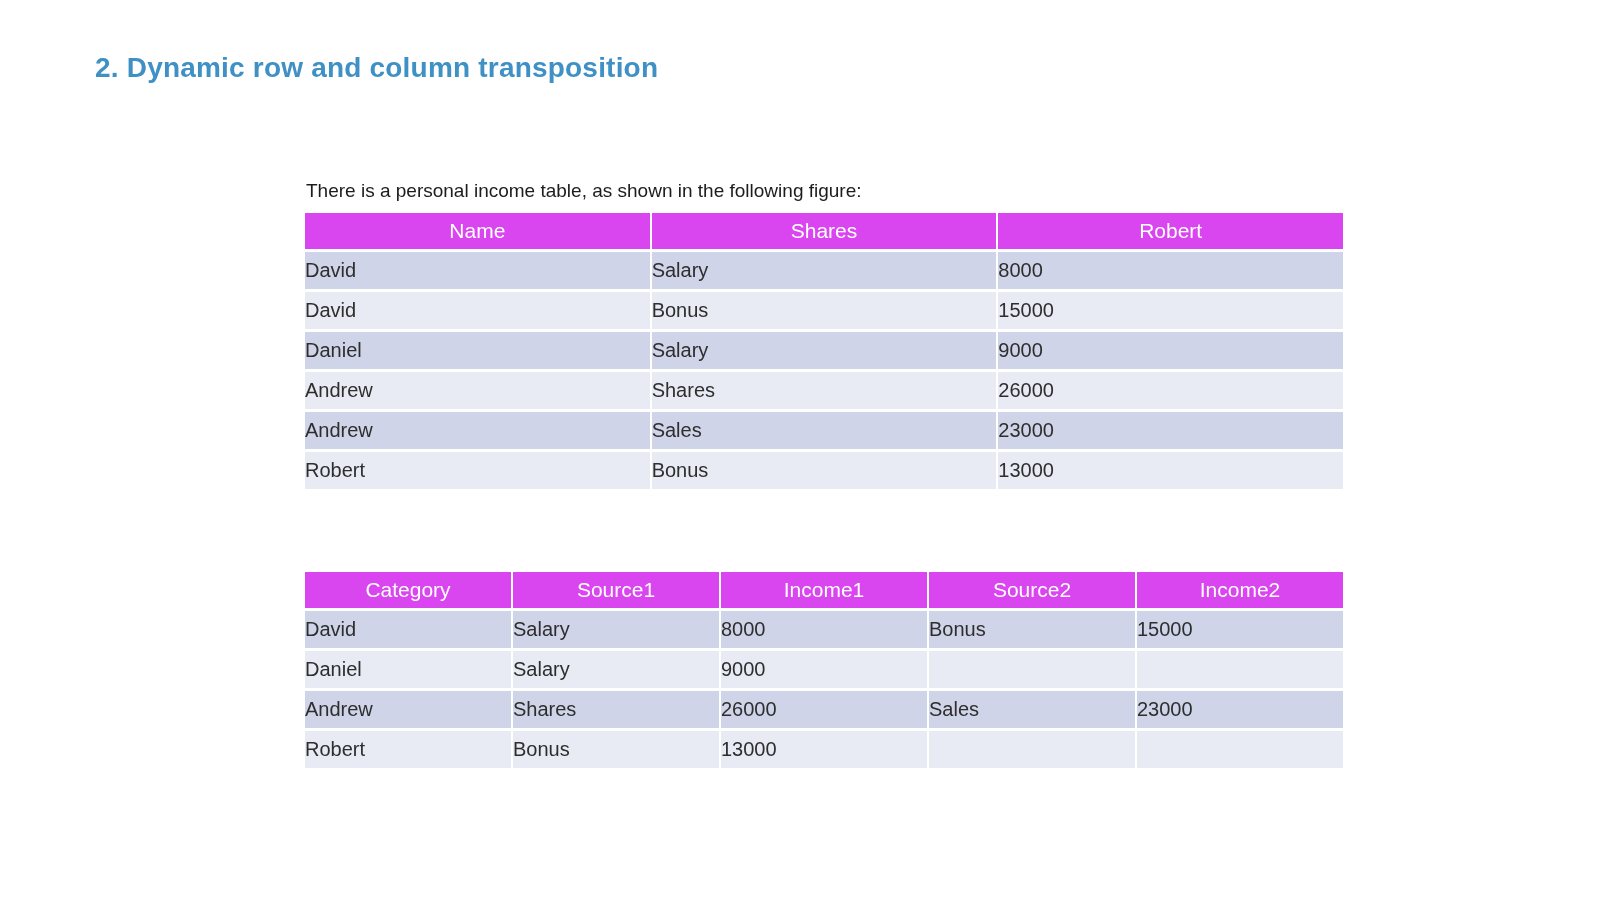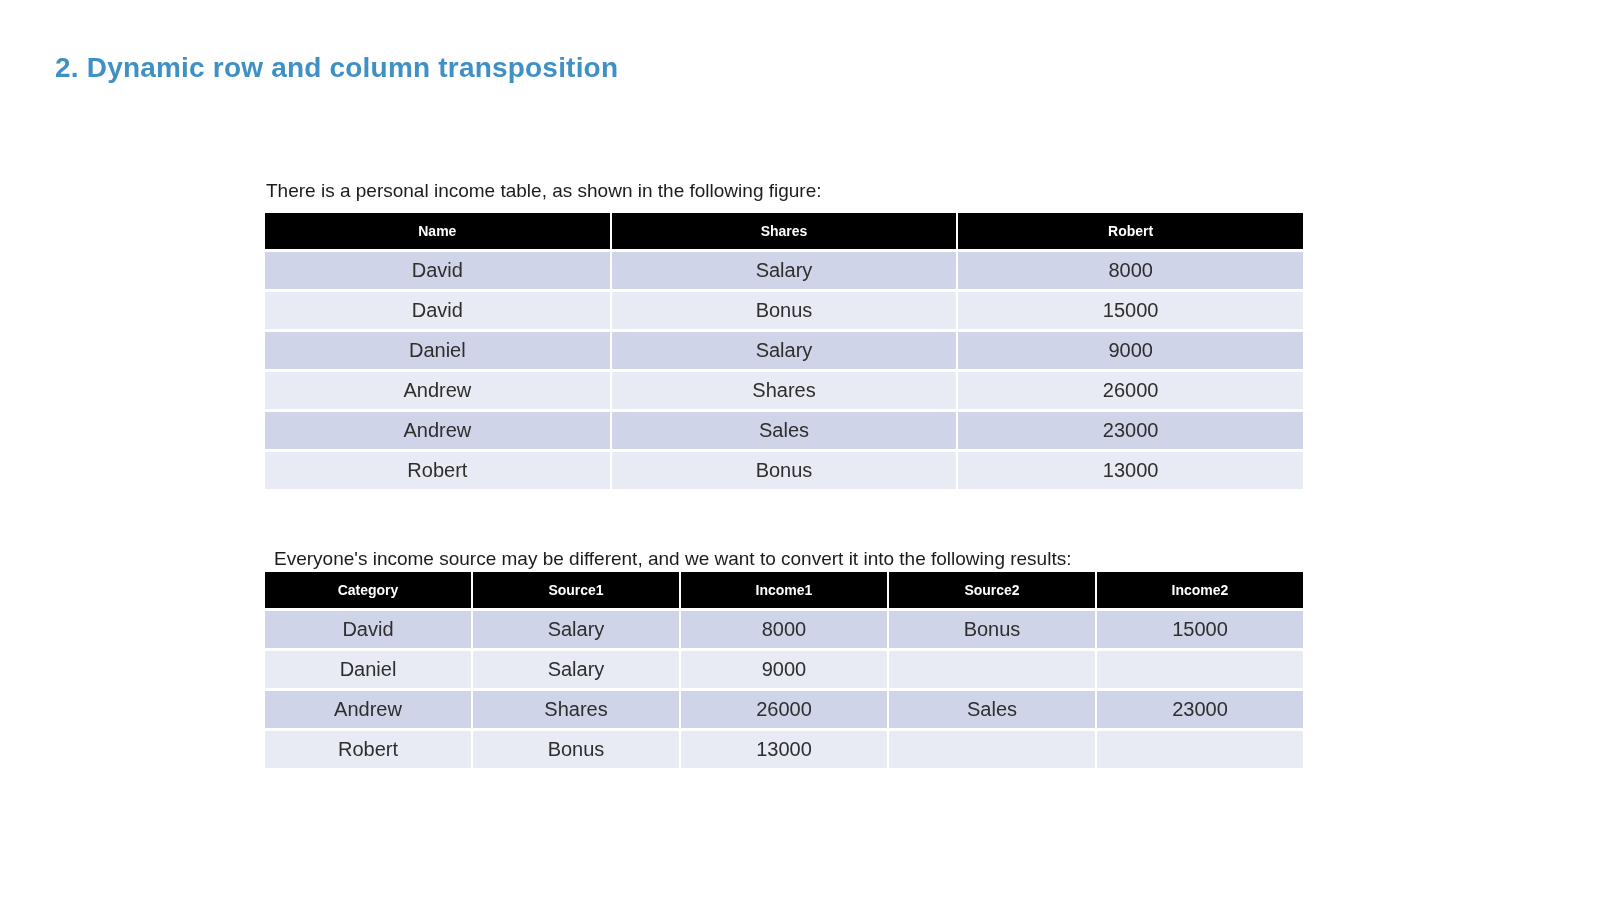--- a/index.html
+++ b/index.html
@@ -7,20 +7,21 @@
     padding: 0;
     background: #ffffff;
     font-family: "Liberation Sans", sans-serif;
   }
   .canvas {
     position: relative;
     width: 1478px;
     height: 900px;
     background: #ffffff;
     overflow: hidden;
+    margin-left: 40px;
   }
   .page-title {
     position: absolute;
     left: 55px;
     top: 33px;
     font-size: 28px;
     font-weight: bold;
     letter-spacing: 0.2px;
     color: #3f90c5;
   }
@@ -38,36 +39,36 @@
 
   table.income {
     width: 100%;
     border-collapse: collapse;
     table-layout: fixed;
   }
   table.income th {
     border: solid #ffffff;
     border-width: 3px 2px;
     height: 36px;
-    background: #000000;
+    background: #d946ef;
     color: #ffffff;
-    font-size: 14px;
-    font-weight: bold;
+    font-size: 21px;
+    font-weight: normal;
     text-align: center;
     vertical-align: middle;
     padding: 0;
   }
   table.income td {
     border: solid #ffffff;
     border-width: 3px 2px;
     height: 37px;
     color: #2e2e2e;
     font-size: 20px;
     font-weight: 400;
-    text-align: center;
+    text-align: left;
     vertical-align: middle;
     padding: 0;
   }
   table.income tr.band-dark td { background: #d0d4e8; }
   table.income tr.band-light td { background: #e8ebf4; }
 </style>
 </head>
 <body>
 
 <div class="canvas">
@@ -113,21 +114,20 @@
           </tr>
           <tr class="band-light">
             <td>Robert</td>
             <td>Bonus</td>
             <td>13000</td>
           </tr>
         </tbody>
     </table>
   </div>
 
-  <p class="para para-2">Everyone's income source may be different, and we want to convert it into the following results:</p>
 
   <div class="tbl-wrap tbl-wrap-2">
     <table class="income">
       <thead>
         <tr>
             <th>Category</th>
             <th>Source1</th>
             <th>Income1</th>
             <th>Source2</th>
             <th>Income2</th>

